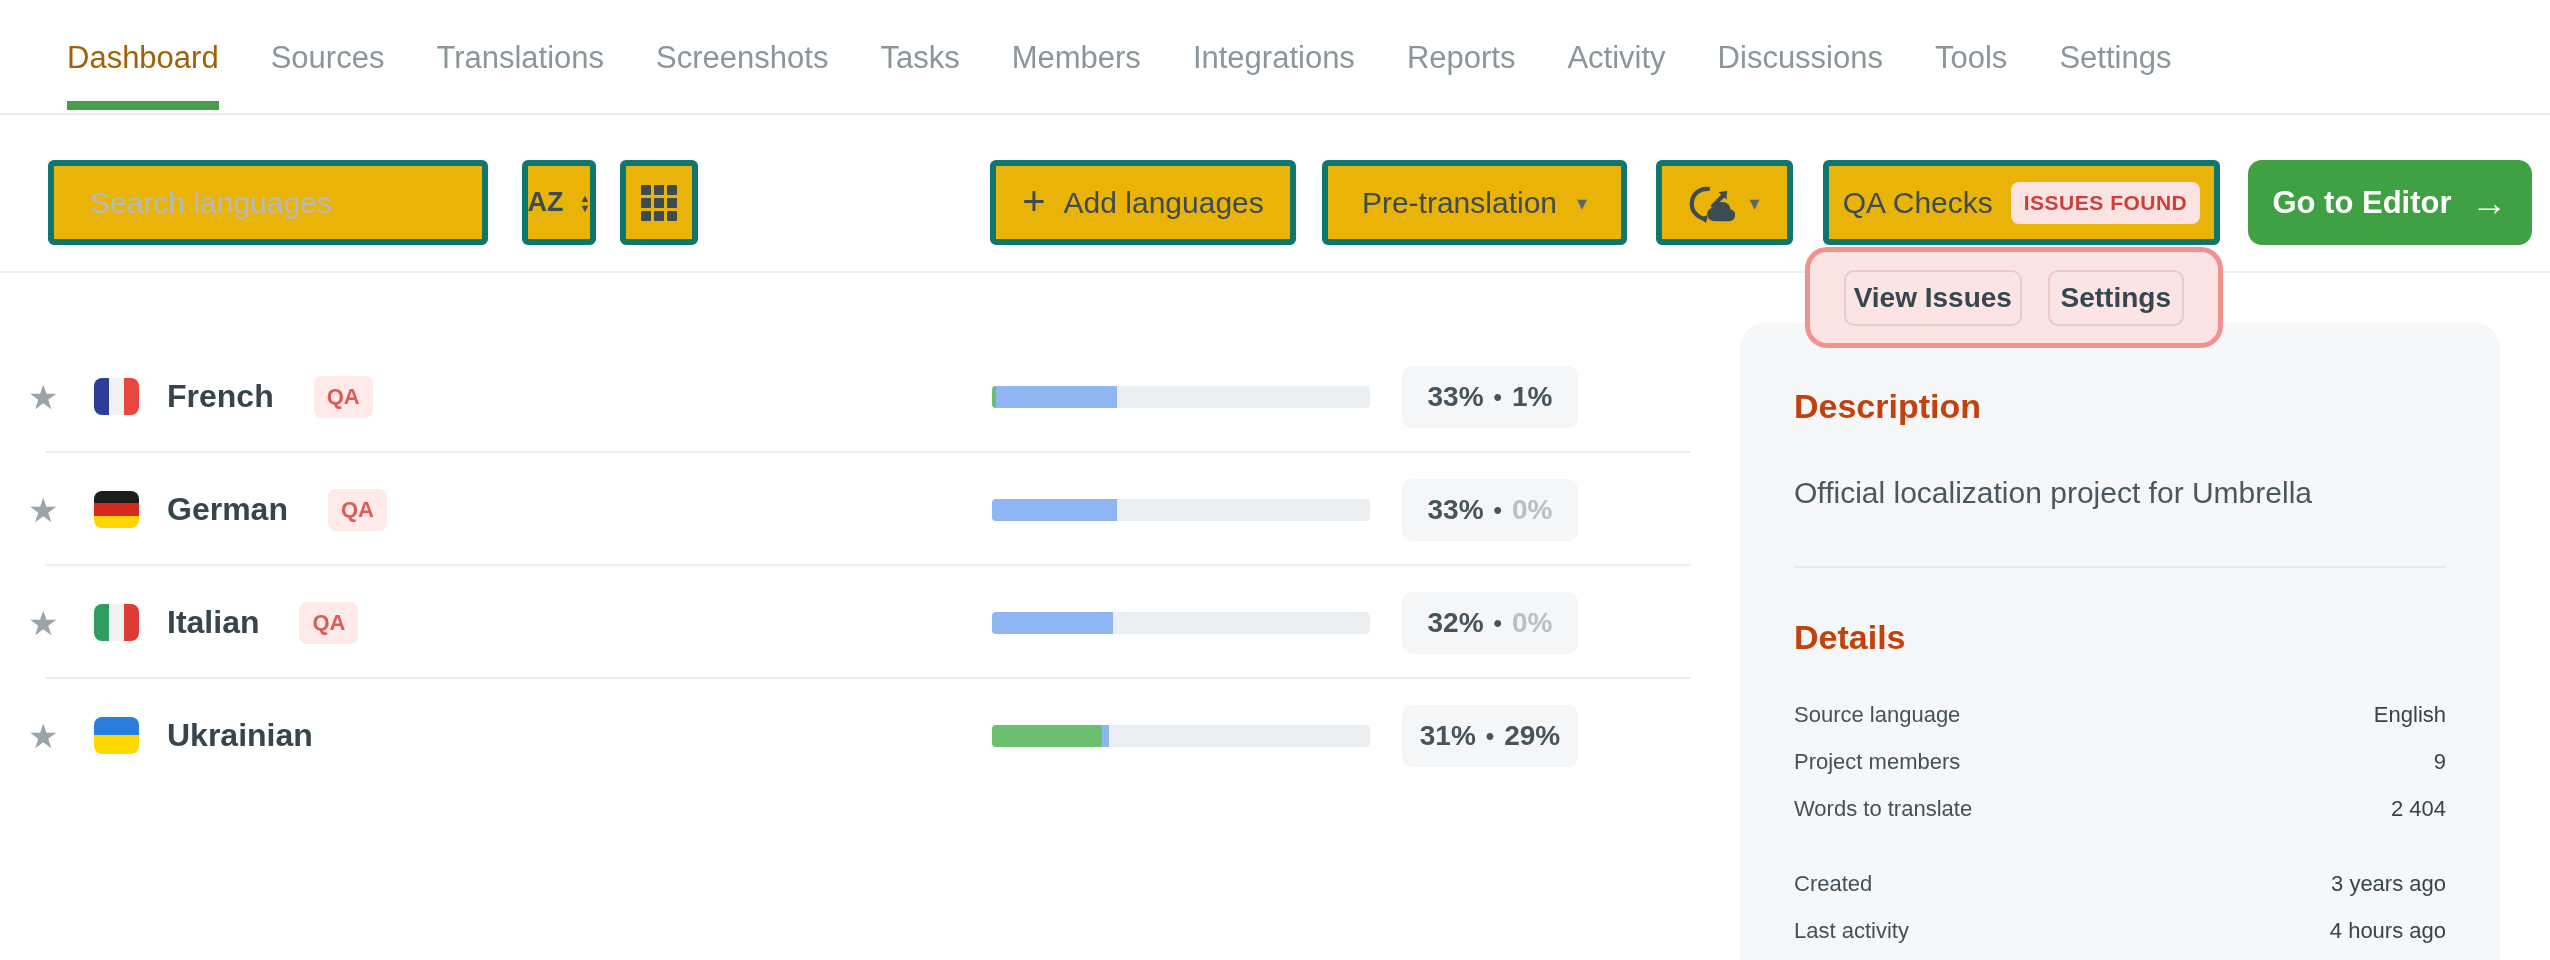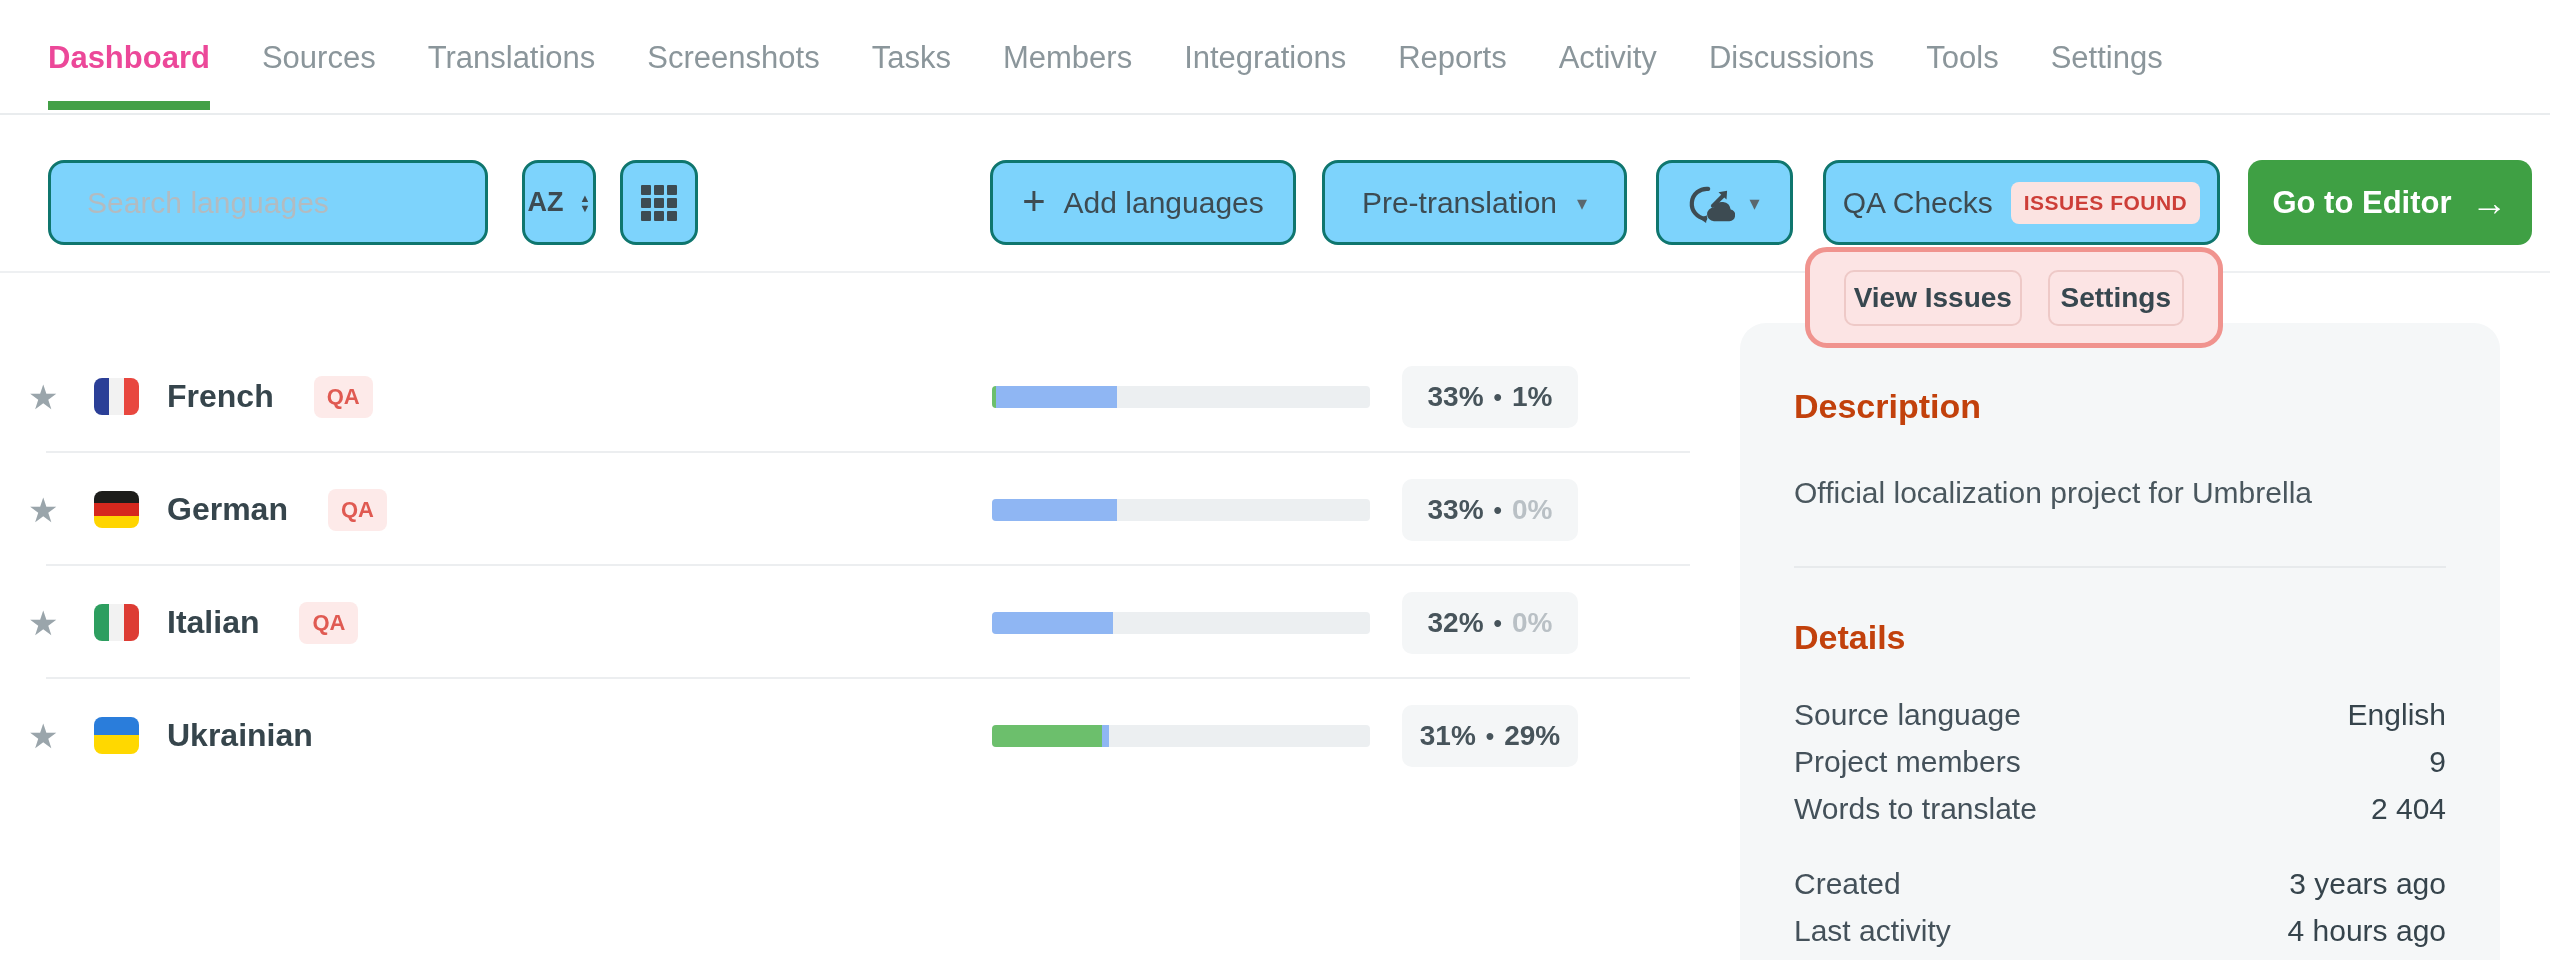--- a/index.html
+++ b/index.html
@@ -3,28 +3,28 @@
 <meta charset="utf-8">
 <style>
   * { box-sizing: border-box; margin: 0; padding: 0; }
   html, body { width: 2550px; height: 960px; overflow: hidden; background: #ffffff;
     font-family: "Liberation Sans", sans-serif; color: #3d4b52; }
 
   
   .nav { position: absolute; left: 48px; top: 40px; display: flex; gap: 52px; }
   .nav-border { position: absolute; left: 0; top: 113px; width: 2550px; height: 2px; background: #e9ecee; }
   .tab { position: relative; font-size: 31px; color: #8b969b; padding-bottom: 34px; cursor: pointer; white-space: nowrap; }
-  .tab.active { color: #ec4899; font-weight: 700; }
+  .tab.active { color: #a16207; font-weight: 400; margin-left: 19px; }
   .tab.active::after { content: ""; position: absolute; left: 0; right: 0; bottom: 0; height: 9px; background: #43a047; }
 
   
   .toolbar { position: absolute; left: 0; top: 160px; width: 2550px; height: 85px; }
   .toolbar-divider { position: absolute; left: 0; top: 271px; width: 2550px; height: 2px; background: #eef0f2; }
-  .btn { position: absolute; top: 0; height: 85px; background: #7dd3fc; border: 3px solid #0f766e;
-         border-radius: 16px; display: flex; align-items: center; justify-content: center;
+  .btn { position: absolute; top: 0; height: 85px; background: #eab308; border: 6px solid #0f766e;
+         border-radius: 6px; display: flex; align-items: center; justify-content: center;
          font-size: 30px; color: #3d4b52; cursor: pointer; }
   .search { left: 48px; width: 440px; justify-content: flex-start; padding-left: 36px; }
   .search input { border: none; outline: none; font-size: 30px; width: 100%; background: transparent;
                   font-family: "Liberation Sans", sans-serif; color: #3d4b52; }
   .search input::placeholder { color: #b3bbc0; }
   .btn-az { left: 522px; width: 74px; gap: 16px; font-weight: 700; font-size: 27px; }
   .az-arrows { display: flex; flex-direction: column; font-size: 11px; line-height: 10px; color: #3d4b52; }
   .btn-grid { left: 620px; width: 78px; }
   .grid-icon { display: grid; grid-template-columns: repeat(3, 10px); grid-template-rows: repeat(3, 10px); gap: 3px; }
   .grid-icon span { background: #3d4b52; border-radius: 1px; }
@@ -78,21 +78,21 @@
   
   .panel { position: absolute; left: 1740px; top: 323px; width: 760px; height: 637px;
            background: #f5f7f8; border-radius: 26px 26px 0 0; padding: 0 54px; }
   .panel h2 { font-size: 34px; font-weight: 700; color: #c2410c; }
   .panel-desc-title { margin-top: 64px; }
   .panel-desc-text { margin-top: 50px; font-size: 30px; color: #4a575e; }
   .panel-divider { margin-top: 56px; border-top: 2px solid #e7eaec; }
   .panel-details-title { margin-top: 50px; }
   .detail-rows { margin-top: 34px; }
   .detail-row { display: flex; justify-content: space-between; align-items: center; height: 47px;
-                font-size: 30px; color: #44515a; }
+                font-size: 22px; color: #44515a; }
   .detail-row .val { color: #36444c; }
   .activity-rows { margin-top: 28px; }
 
   .mt-svg { display: block; }
 </style>
 </head>
 <body>
 
 <div class="nav">
   <div class="tab active">Dashboard</div>

